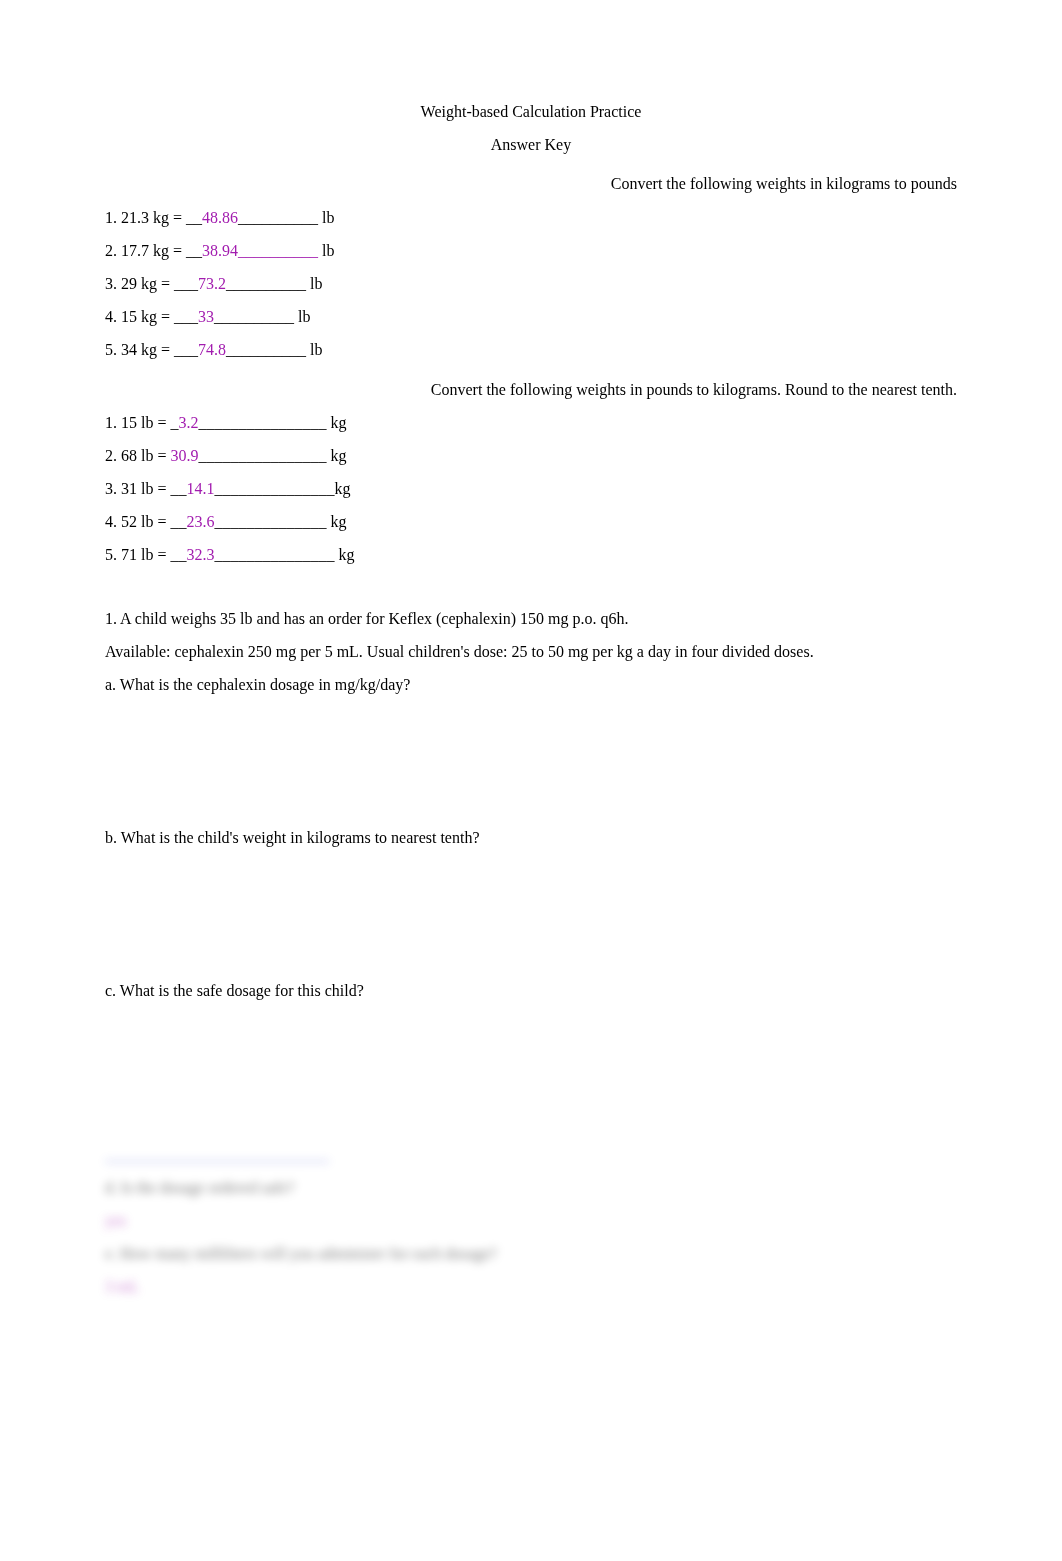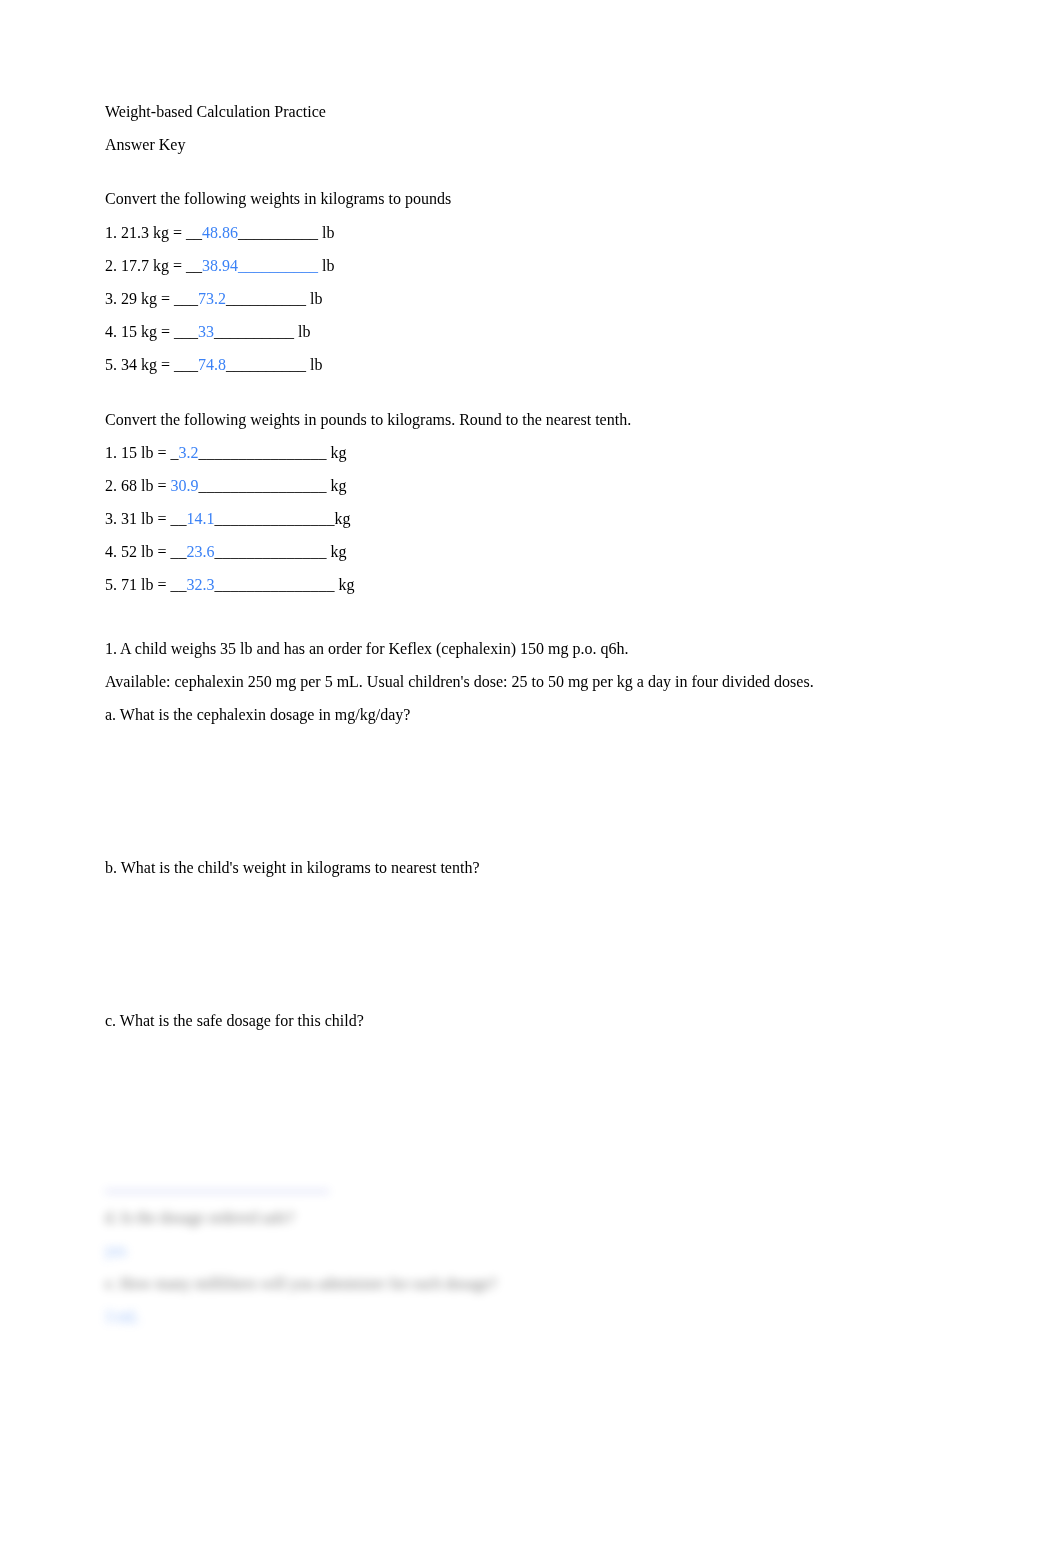--- a/index.html
+++ b/index.html
@@ -7,31 +7,33 @@
     font-size: 16px;
     color: #000;
     background: #fff;
     margin: 0;
     padding: 100px 105px 60px 105px;
     width: 1062px;
     box-sizing: border-box;
     line-height: 1.45;
   }
   .center {
+    text-align: center;
     margin-bottom: 10px;
   }
   .section-heading {
-    margin-top: 31px;
+    margin-top: 16px;
     margin-bottom: 10px;
+    text-align: right;
   }
   .line {
     margin-bottom: 10px;
   }
   .red {
-    color: #3b82f6;
+    color: #a21caf;
   }
   .blue-underline {
     color: #2233cc;
     text-decoration: underline;
   }
   .spacer-lg {
     height: 120px;
   }
   .spacer-md {
     height: 100px;

